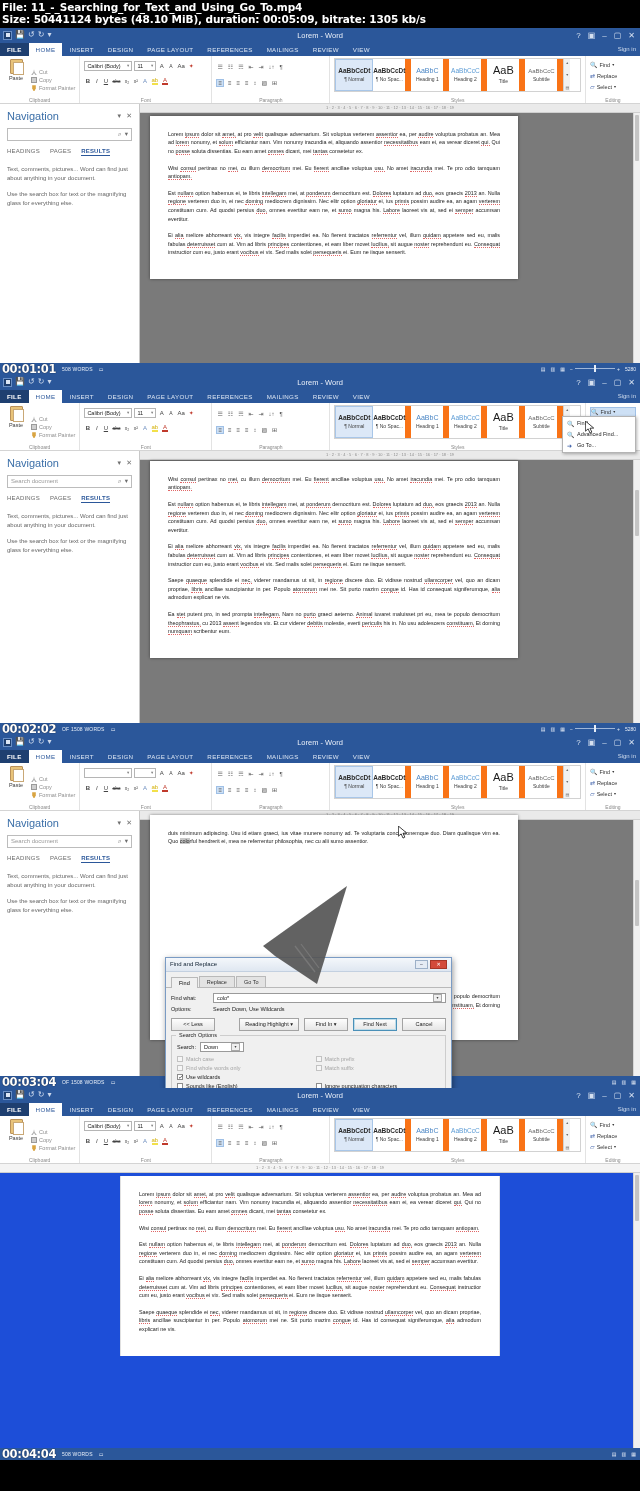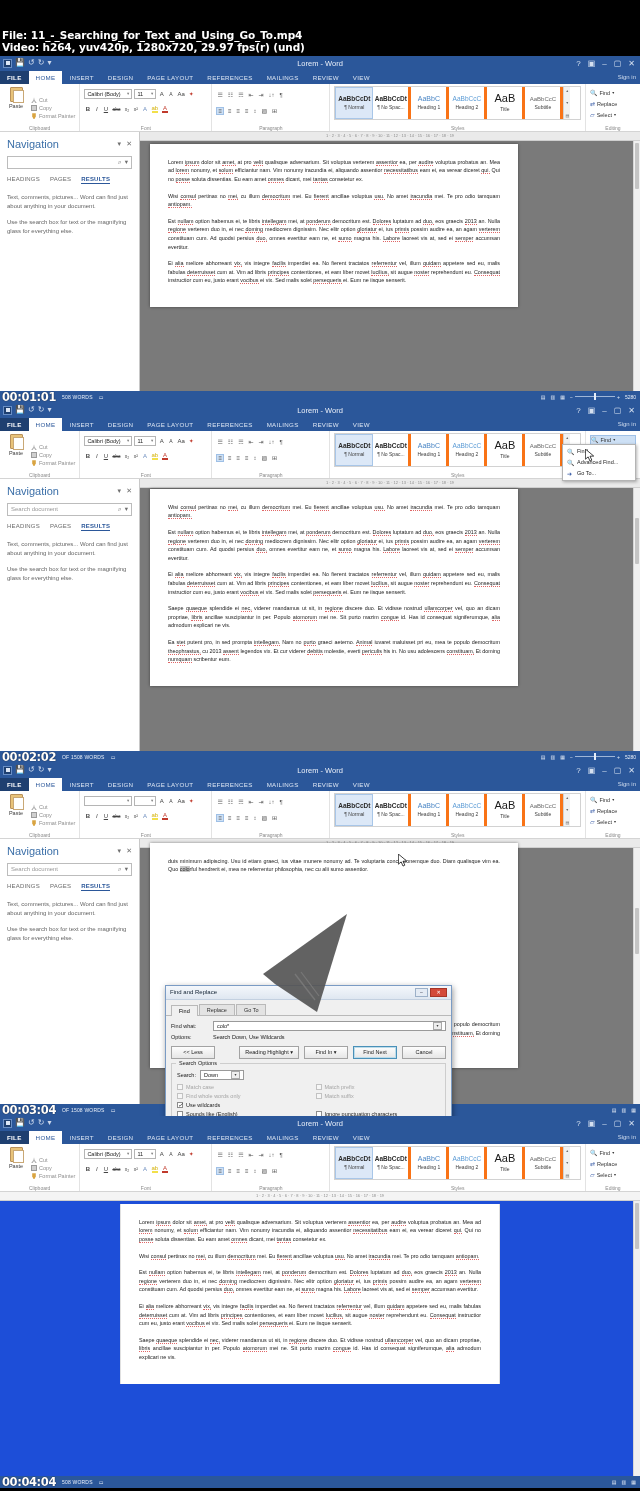--- a/index.html
+++ b/index.html
@@ -4,21 +4,21 @@
 <style>
   * { box-sizing: border-box; }
   html, body { margin:0; padding:0; }
   body {
     width:640px; height:1491px; background:#000;
     font-family:"Liberation Sans", sans-serif;
     overflow:hidden; position:relative;
   }
 
   
-  .mediainfo { padding:1px 2px 2px 2px; background:#000;margin-top:28px; }
+  .mediainfo { padding:1px 2px 2px 2px; background:#000; }
   .mediainfo div {
     color:#fff; font-family:"DejaVu Sans", sans-serif;
     font-size:10.5px; font-weight:bold; line-height:12.4px;
     white-space:nowrap; letter-spacing:-0.1px;
   }
 
   
   .frame { position:relative; width:640px; background:#fff; overflow:hidden; }
   .frame.f1 { height:347px; }
   .frame.f2 { height:360px; }
@@ -97,21 +97,21 @@
   .under-bar { display:block; height:2px; width:6px; margin:0 auto; }
 
   
   .pargrp { width:118px; }
   .pbtn { font-size:6px; color:#555; padding:0 1px; }
   .pbtn.act { background:#cde0f5; border:1px solid #9fc0e6; }
 
   
   .stylegrp { flex:1; }
   .gallery { display:flex; border:1px solid #d2d2d2; height:34px; }
-  .stile { width:38px; border-right:3px solid #f97316; display:flex; flex-direction:column;
+  .stile { width:38px; border-right:6px solid #f97316; display:flex; flex-direction:column;
            align-items:center; justify-content:center; }
   .stile.sel { background:#dce8f7; border:1px solid #a8c6e8; }
   .stile .prev { font-size:6.5px; font-weight:bold; color:#2b2b2b; line-height:1; }
   .stile .prev.h1 { color:#4a86c5; font-weight:normal; font-size:7px; }
   .stile .prev.h2 { color:#5b9bd5; font-weight:normal; font-size:6.5px; }
   .stile .prev.tt { font-size:11px; font-weight:normal; color:#1a1a1a; }
   .stile .prev.sb { font-size:6px; font-weight:normal; color:#6a6a6a; }
   .stile .nm { font-size:5px; color:#404040; margin-top:2px; white-space:nowrap; }
   .gal-nav { display:flex; flex-direction:column; justify-content:space-between; width:7px;
              background:#f1f1f1; border-left:1px solid #d2d2d2; font-size:4px; color:#666;
@@ -219,21 +219,21 @@
   .cb.on .box::after { content:"✓"; position:absolute; left:0px; top:-2px; font-size:6px; color:#1a1a1a; }
   .cb.dis { color:#a5a5a5; }
   .cb.dis .box { border-color:#c2c2c2; background:#f6f6f6; }
   .cursor-arrow { position:absolute; width:10px; height:13px; z-index:60; }
 </style>
 </head>
 <body>
 
 <div class="mediainfo">
   <div>File: 11_-_Searching_for_Text_and_Using_Go_To.mp4</div>
-  <div>Video: h264, yuv420p, 1280x720, 29.97 fps(r) (und)</div>
+  <div>Size: 50441124 bytes (48.10 MiB), duration: 00:05:09, bitrate: 1305 kb/s</div>
 </div>
 
 <div class="frame f1">
 
   <div class="titlebar">
     <div class="tb-left">
       <span class="tb-sq">
           <i></i>
         </span>
       <span class="tb-ico">💾</span>

